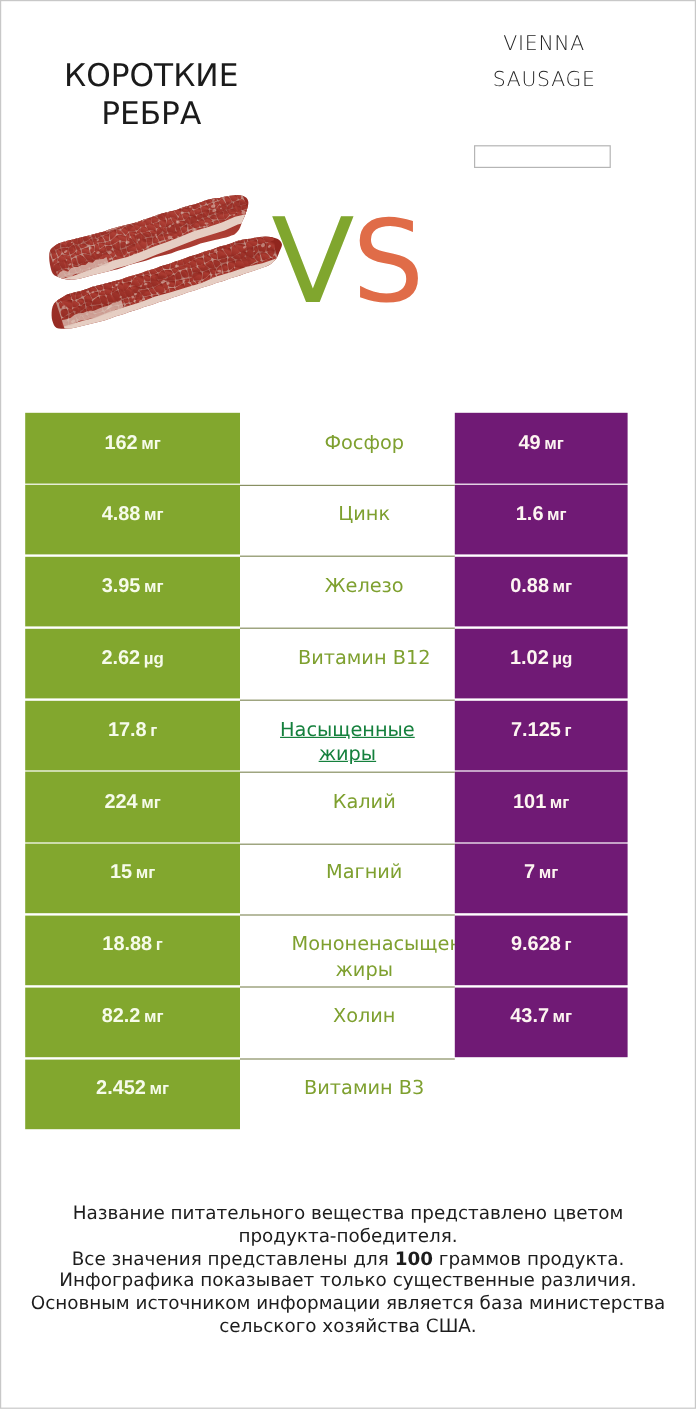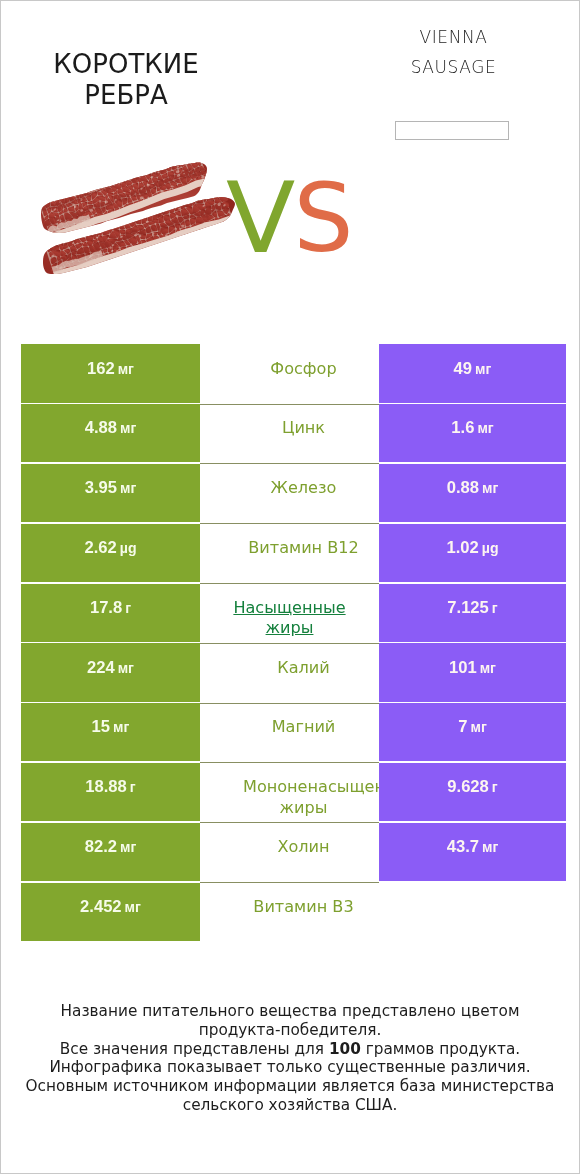--- a/index.html
+++ b/index.html
@@ -37,21 +37,21 @@
   .vs [data-name="vs-letter-v"]{fill:#80a62e;}
   .vs [data-name="vs-letter-s"]{fill:#e06c48;}
 
   
   .table{position:absolute;left:20px;top:343.4px;width:537px;height:598px;}
   .row{position:absolute;left:0;width:472px;height:59.8px;}
   .cell{position:absolute;top:0;height:58.2px;box-sizing:border-box;
         display:flex;align-items:flex-start;justify-content:center;padding-top:14.2px;}
   .cl{left:0px;width:179px;background:#82a72e;color:#f6fbea;}
   .cm{left:179px;width:179px;background:#fff;overflow:hidden;}
-  .cr{left:358px;width:187px;background:#8b5cf6;color:#fdf5f1;}
+  .cr{left:358px;width:144px;background:#701a75;color:#fdf5f1;}
   .sep{position:absolute;left:179px;width:179px;height:1px;background:#888f62;}
   .val{font-size:16.6px;font-weight:600;white-space:nowrap;line-height:20.5px;}
   .val .u{font-size:14.1px;font-weight:600;margin-left:3px;}
   .nmbox{width:149px;flex:0 0 149px;}
   .nm{font-family:"DejaVu Sans",sans-serif;font-size:16.1px;font-weight:400;text-align:center;line-height:20.5px;}
   .nm-g{color:#7ea02f;margin-left:28px;}
   .nm-o{color:#15803d;text-decoration:underline;}
 
   
   .footer{position:absolute;left:0;top:1000.6px;width:578px;text-align:center;

